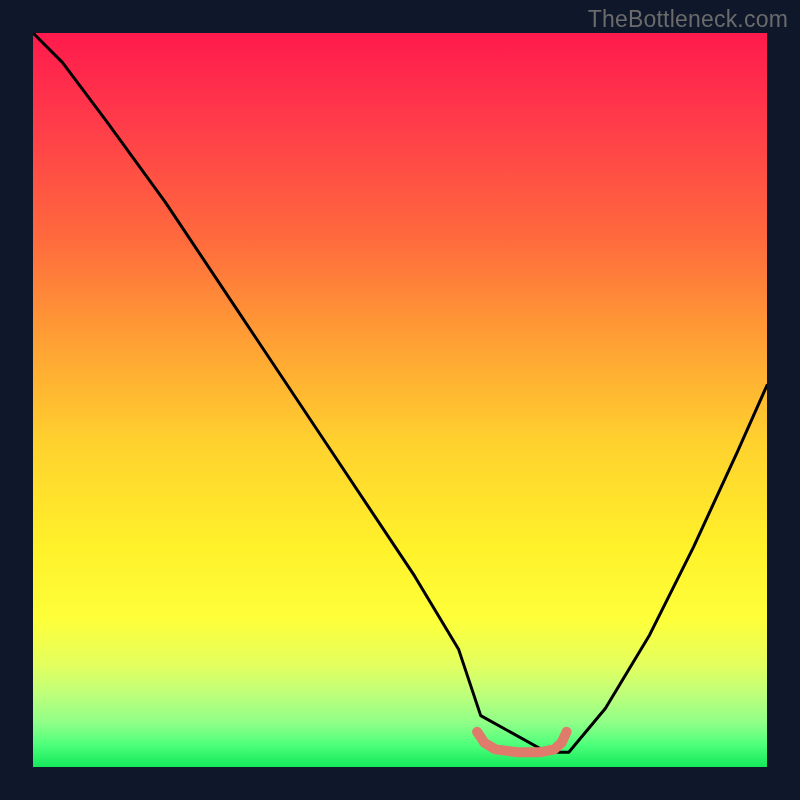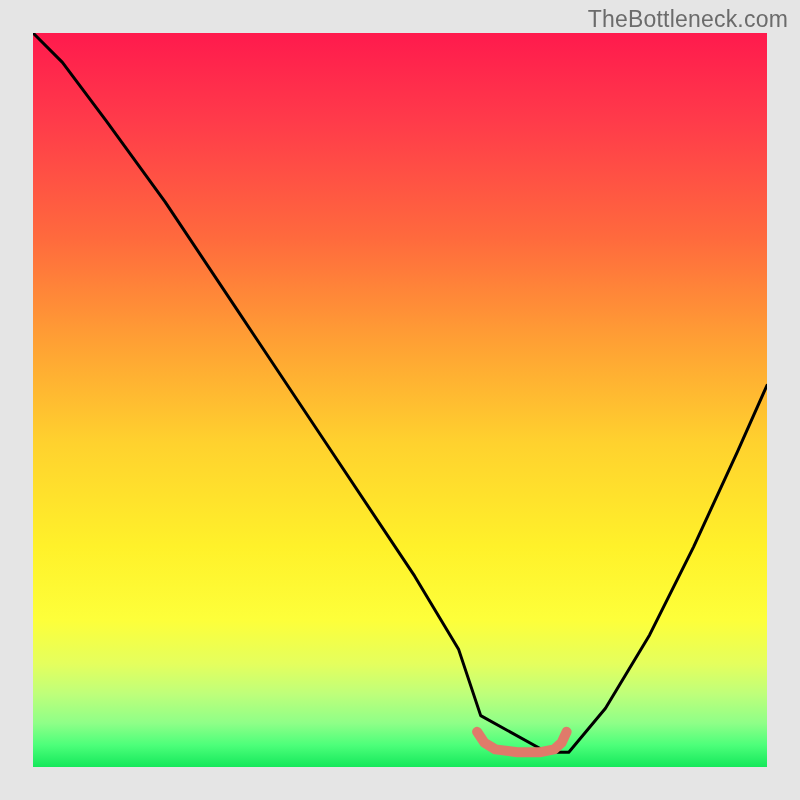--- a/index.html
+++ b/index.html
@@ -8,21 +8,21 @@
     width: 800px;
     height: 800px;
     background: #000;
     overflow: hidden;
     font-family: Arial, Helvetica, sans-serif;
   }
   .frame {
     position: relative;
     width: 800px;
     height: 800px;
-    background: #e5e5e5;
+    background: #0f172a;
     text-align: center;
   }
   .plot-area {
     position: absolute;
     left: 33px;
     top: 33px;
     width: 734px;
     height: 734px;
     
     background: linear-gradient(

